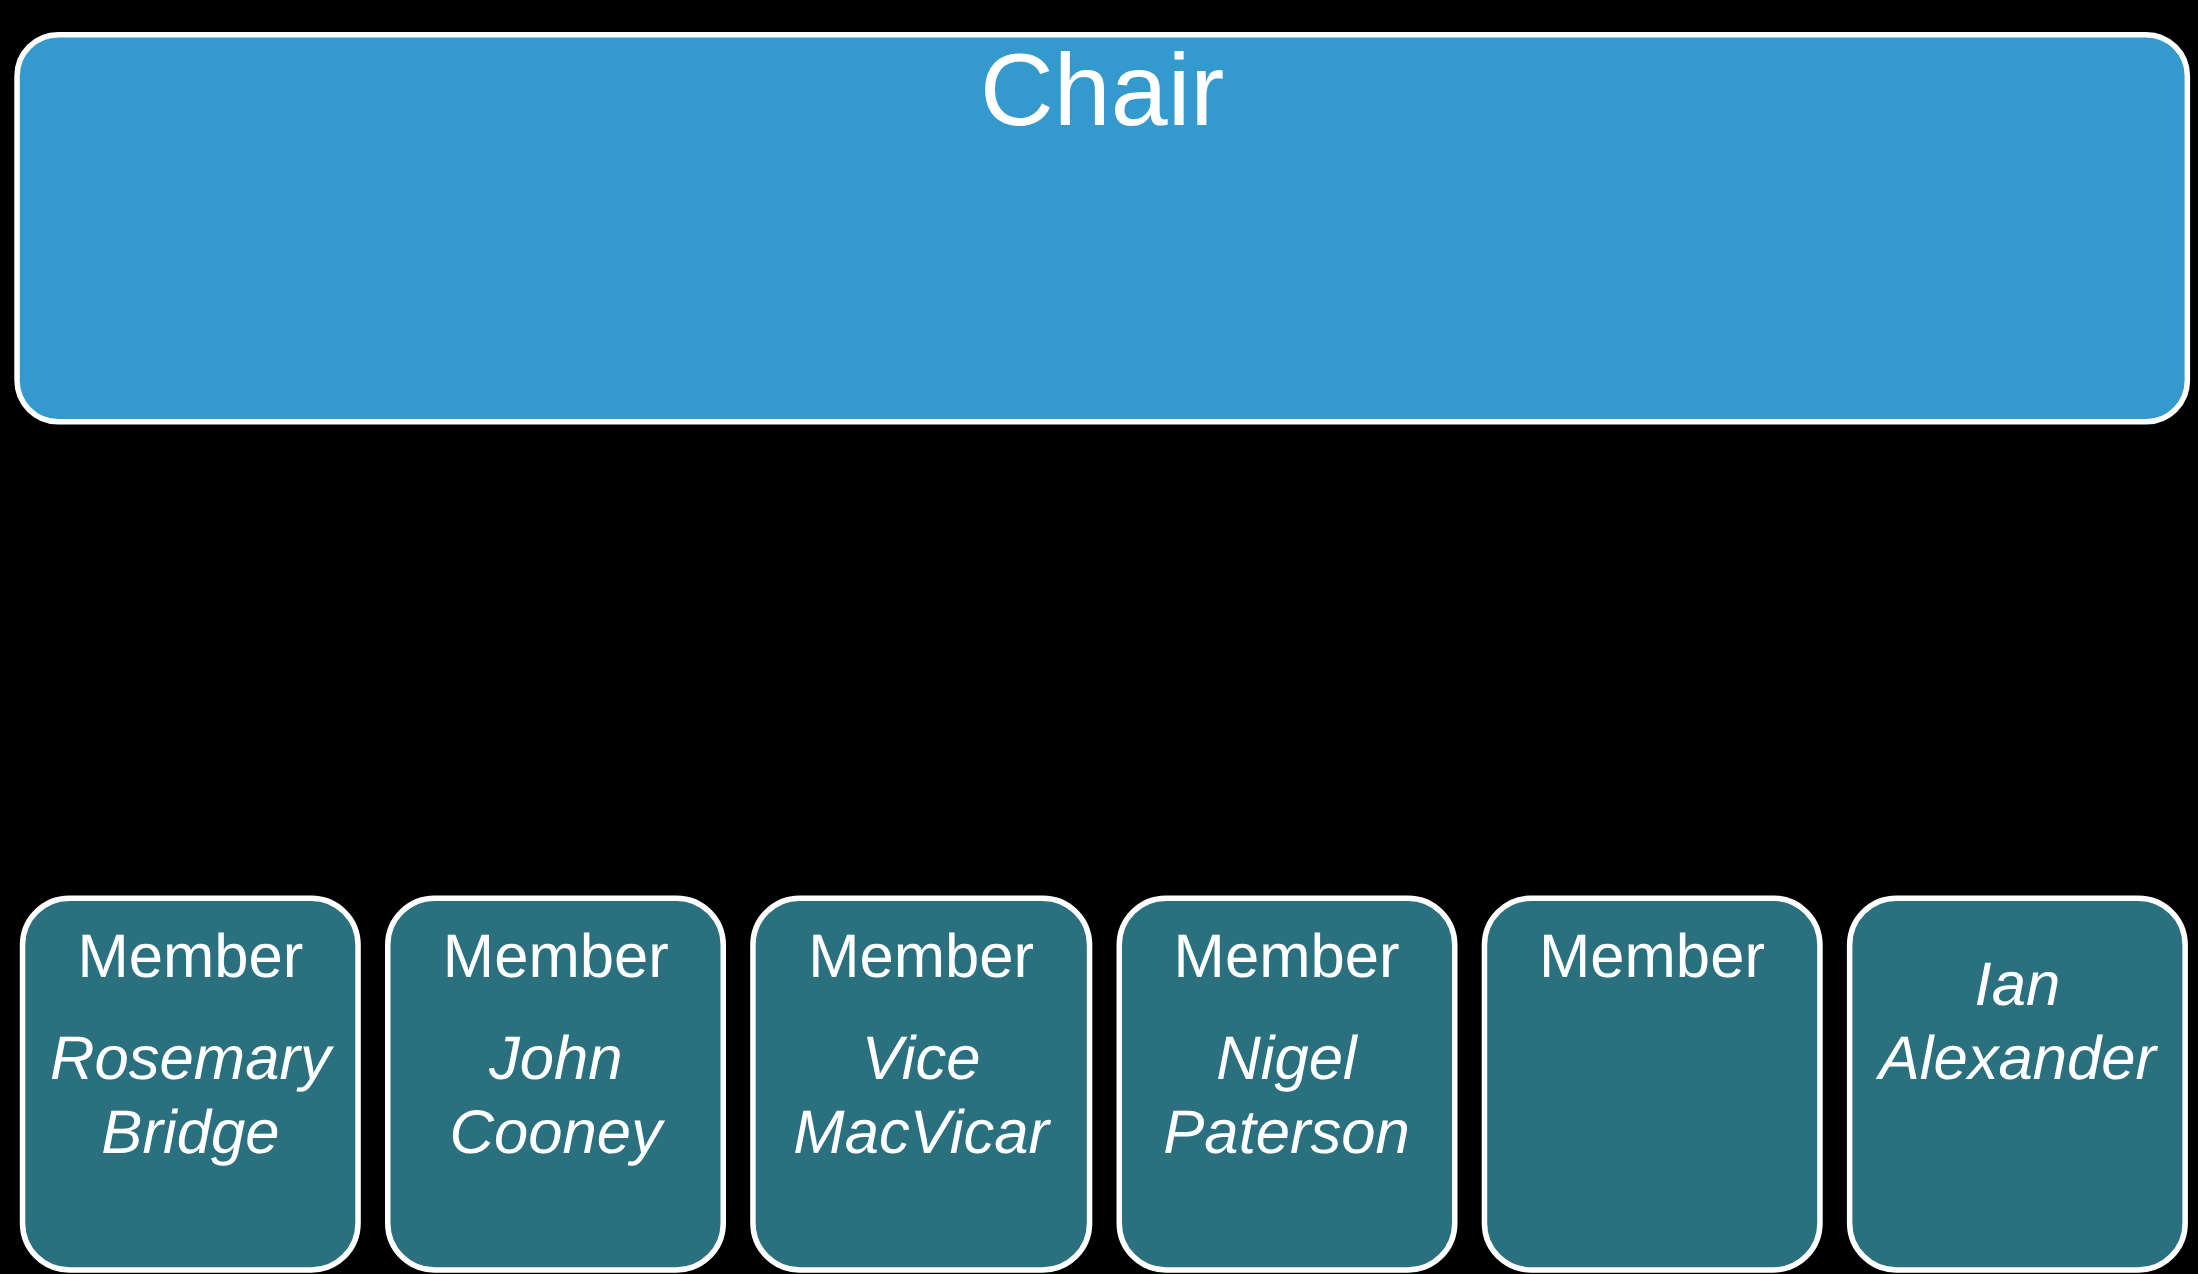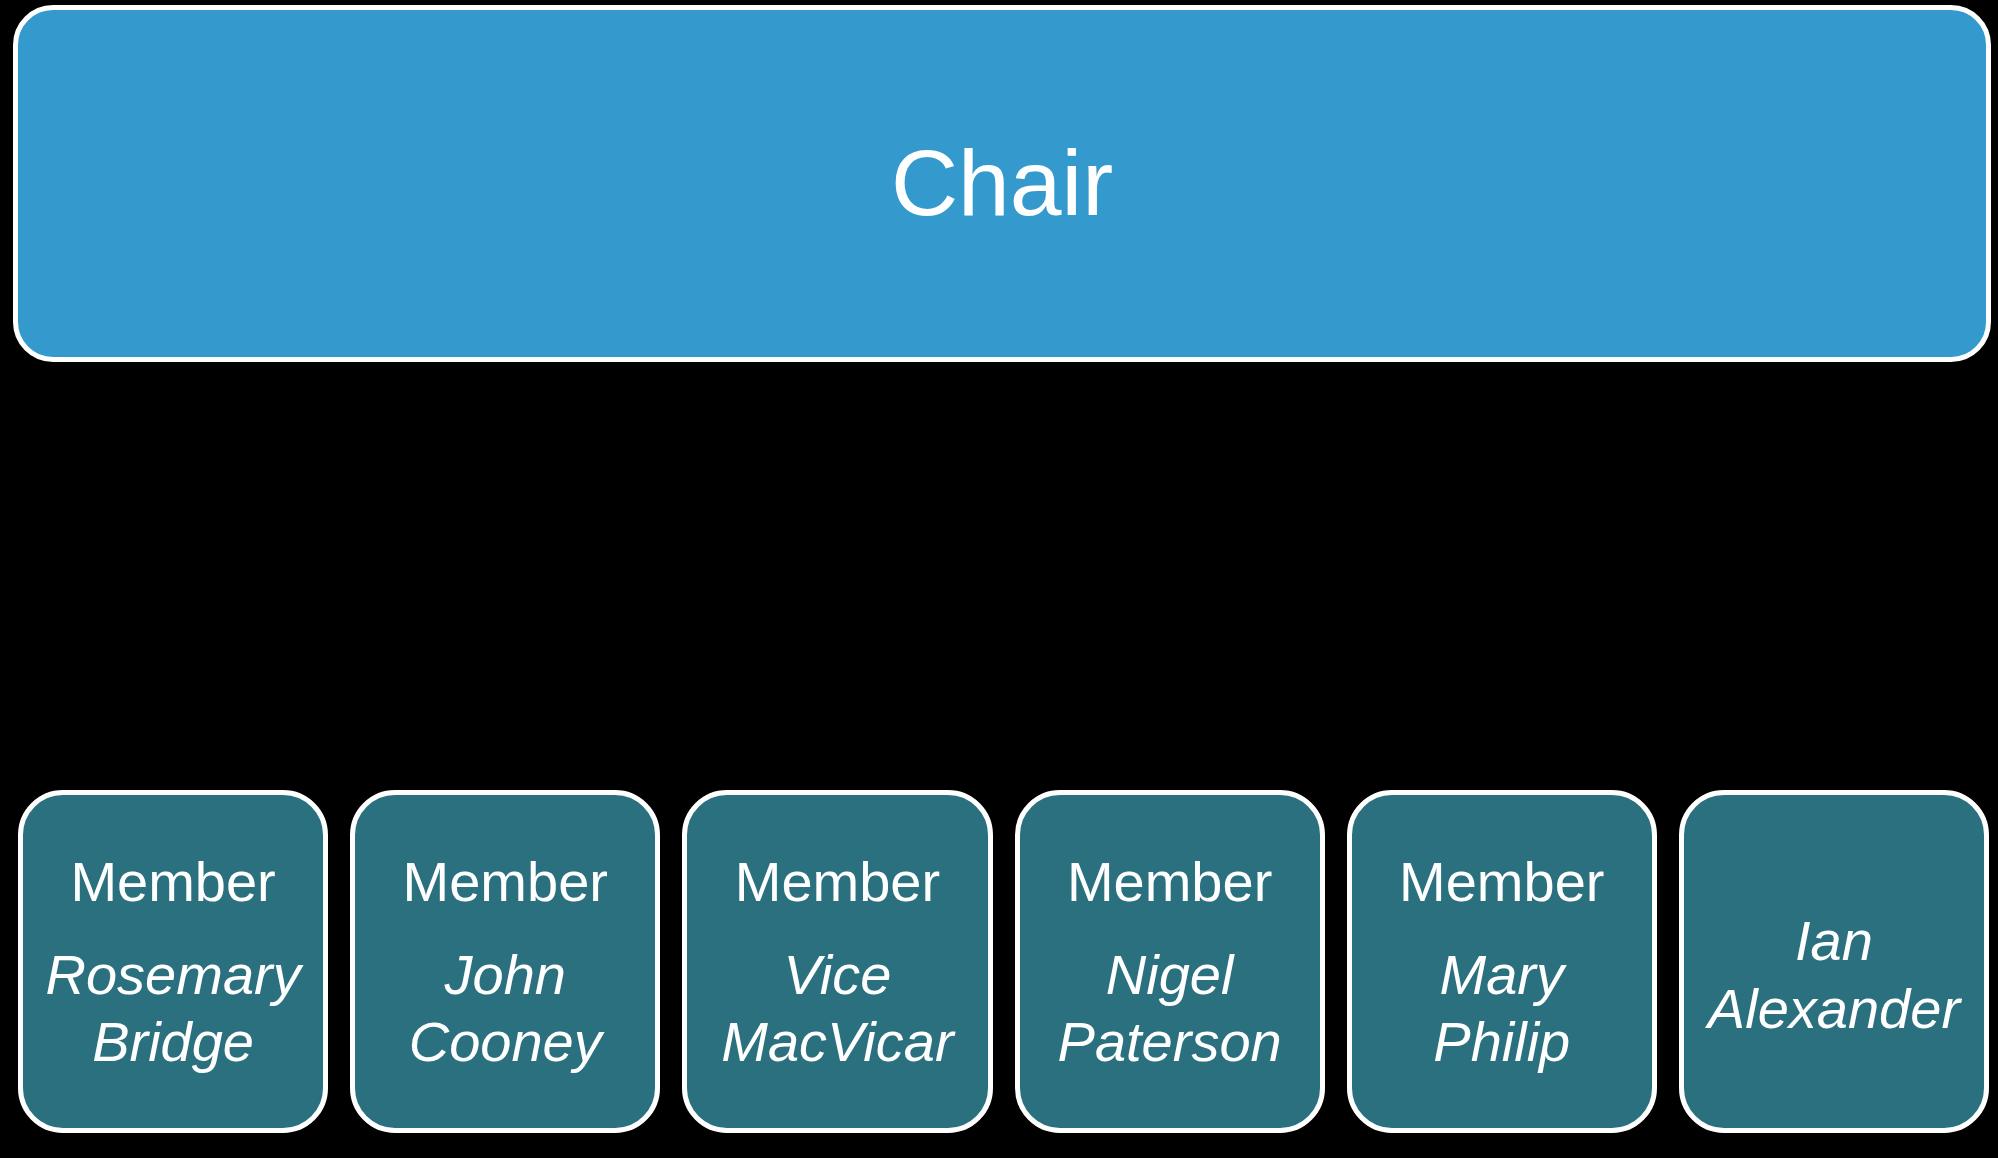--- a/index.html
+++ b/index.html
@@ -19,22 +19,23 @@
     height: 1158px;
     background: var(--bg, #000);
   }
   .node {
     box-sizing: border-box;
     border: 5px solid var(--border, #fff);
     color: var(--text, #fff);
     display: flex;
     flex-direction: column;
     align-items: center;
-    justify-content: center;
+    justify-content: flex-start;
     text-align: center;
+    margin-top: 24px;
   }
   .chair-node {
     position: absolute;
     left: 13px;
     top: 5px;
     width: 1978px;
     height: 357px;
     border-radius: 40px;
     background: var(--chair-fill, #349acd);
     font-size: 93px;
@@ -68,21 +69,21 @@
     display: flex;
     gap: 22px;
   }
   .member-node {
     flex: 1 1 0;
     height: 100%;
     border-radius: 45px;
     background: var(--member-fill, #2a707e);
     font-size: 56px;
     line-height: 1.2;
-    padding: 0 12px;
+    padding: 16px 12px;
   }
   .member-node .name {
     margin-top: 26px;
     font-style: italic;
   }
   .oneline {
     white-space: nowrap;
   }
 </style>
 </head>
@@ -107,20 +108,19 @@
     <div class="node member-node">
       <div class="role">Member</div>
       <div class="name">Vice MacVicar</div>
     </div>
     <div class="node member-node">
       <div class="role">Member</div>
       <div class="name">Nigel Paterson</div>
     </div>
     <div class="node member-node">
       <div class="role">Member</div>
-      <div class="name">Mary Philip</div>
     </div>
     <div class="node member-node">
       <div class="name">Ian Alexander</div>
     </div>
   </div>
 
 </div>
 
 </body></html>

